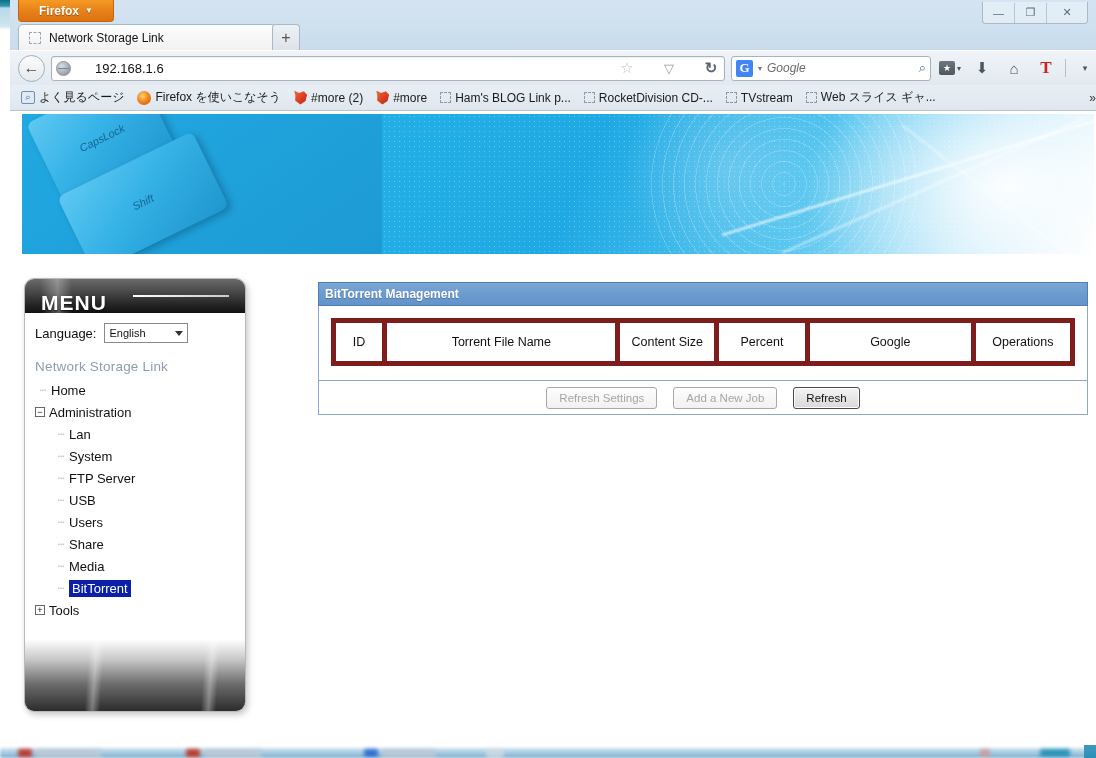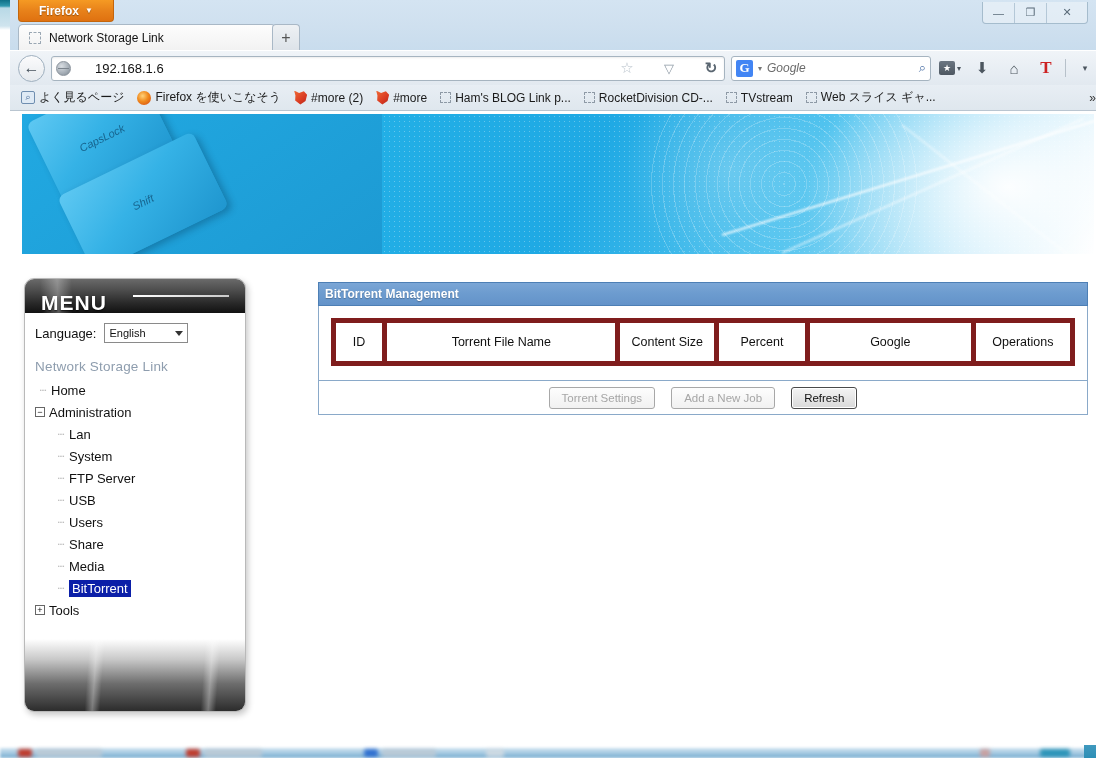--- a/index.html
+++ b/index.html
@@ -572,21 +572,21 @@
                 <th style="width:170px;">Google</th>
                 <th style="width:100px;">Operations</th>
               </tr>
             </thead>
             <tbody></tbody>
           </table>
         </div>
 
         <div id="bt-actions">
           <div class="btn">
-            <span>Torrent Settings</span>
+            <span>Refresh Settings</span>
           </div>
           <div class="btn">
             <span>Add a New Job</span>
           </div>
           <div class="btn enabled">
             <span>Refresh</span>
           </div>
         </div>
       </div>
 

